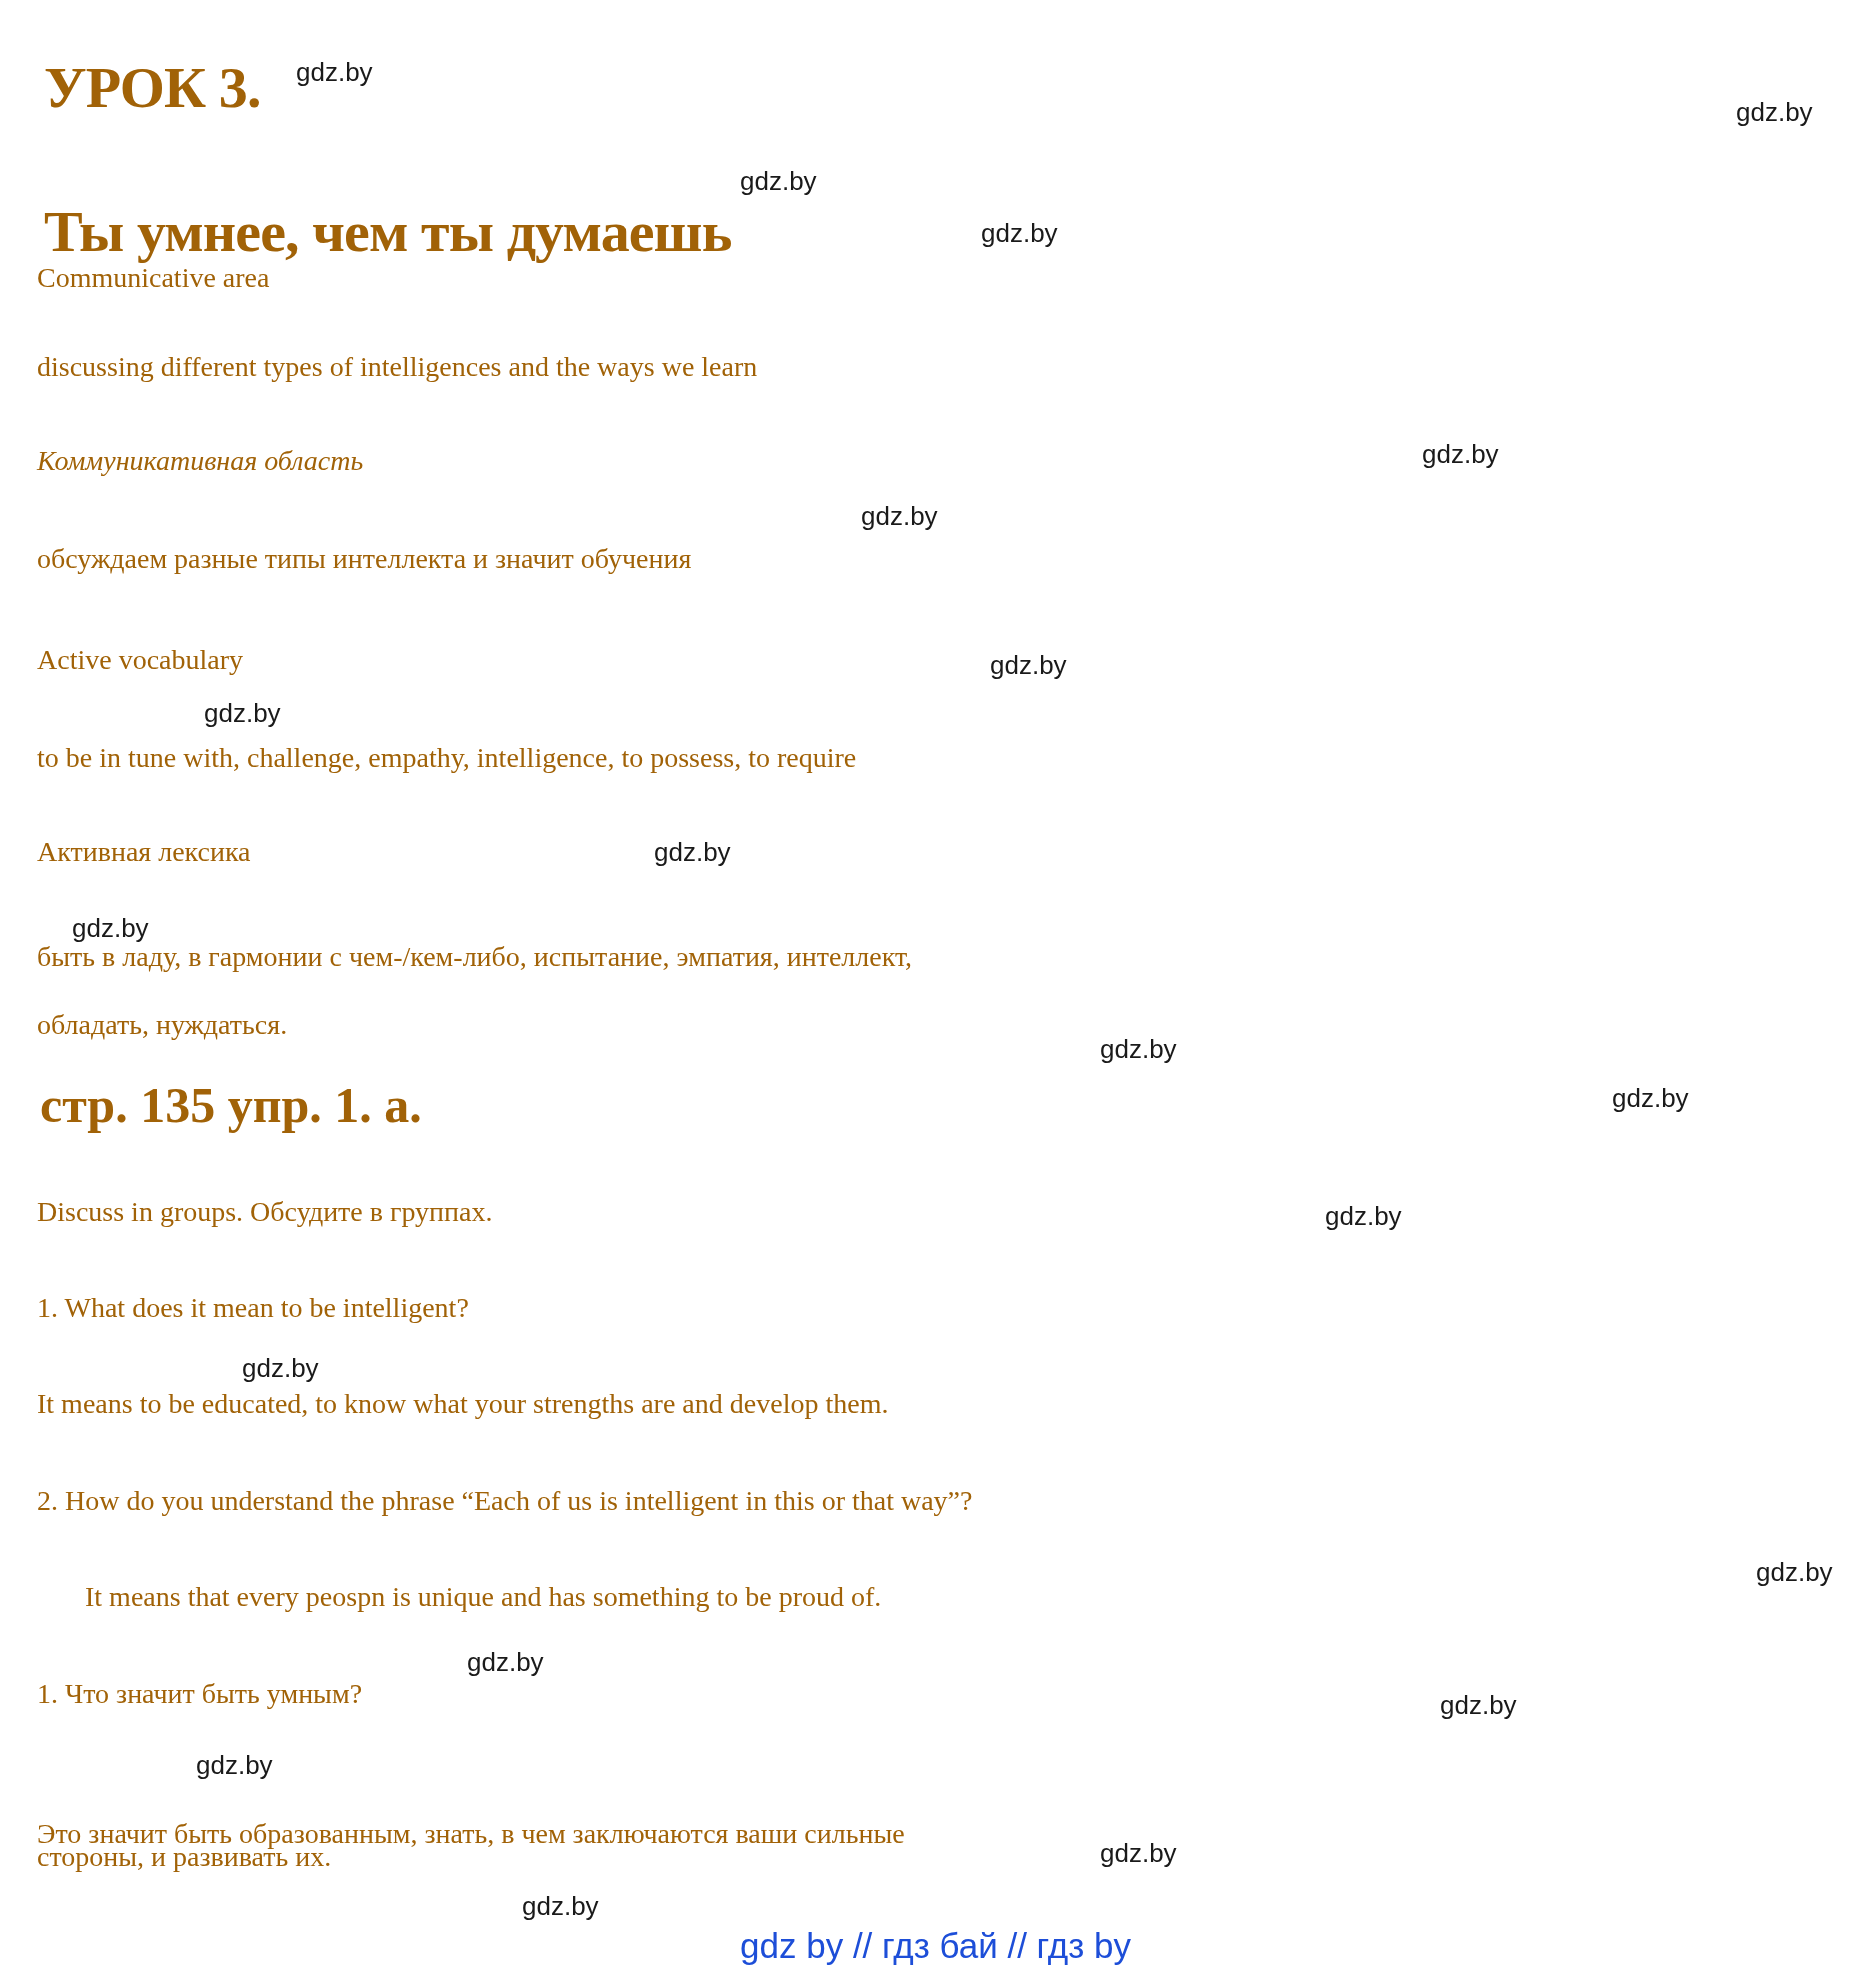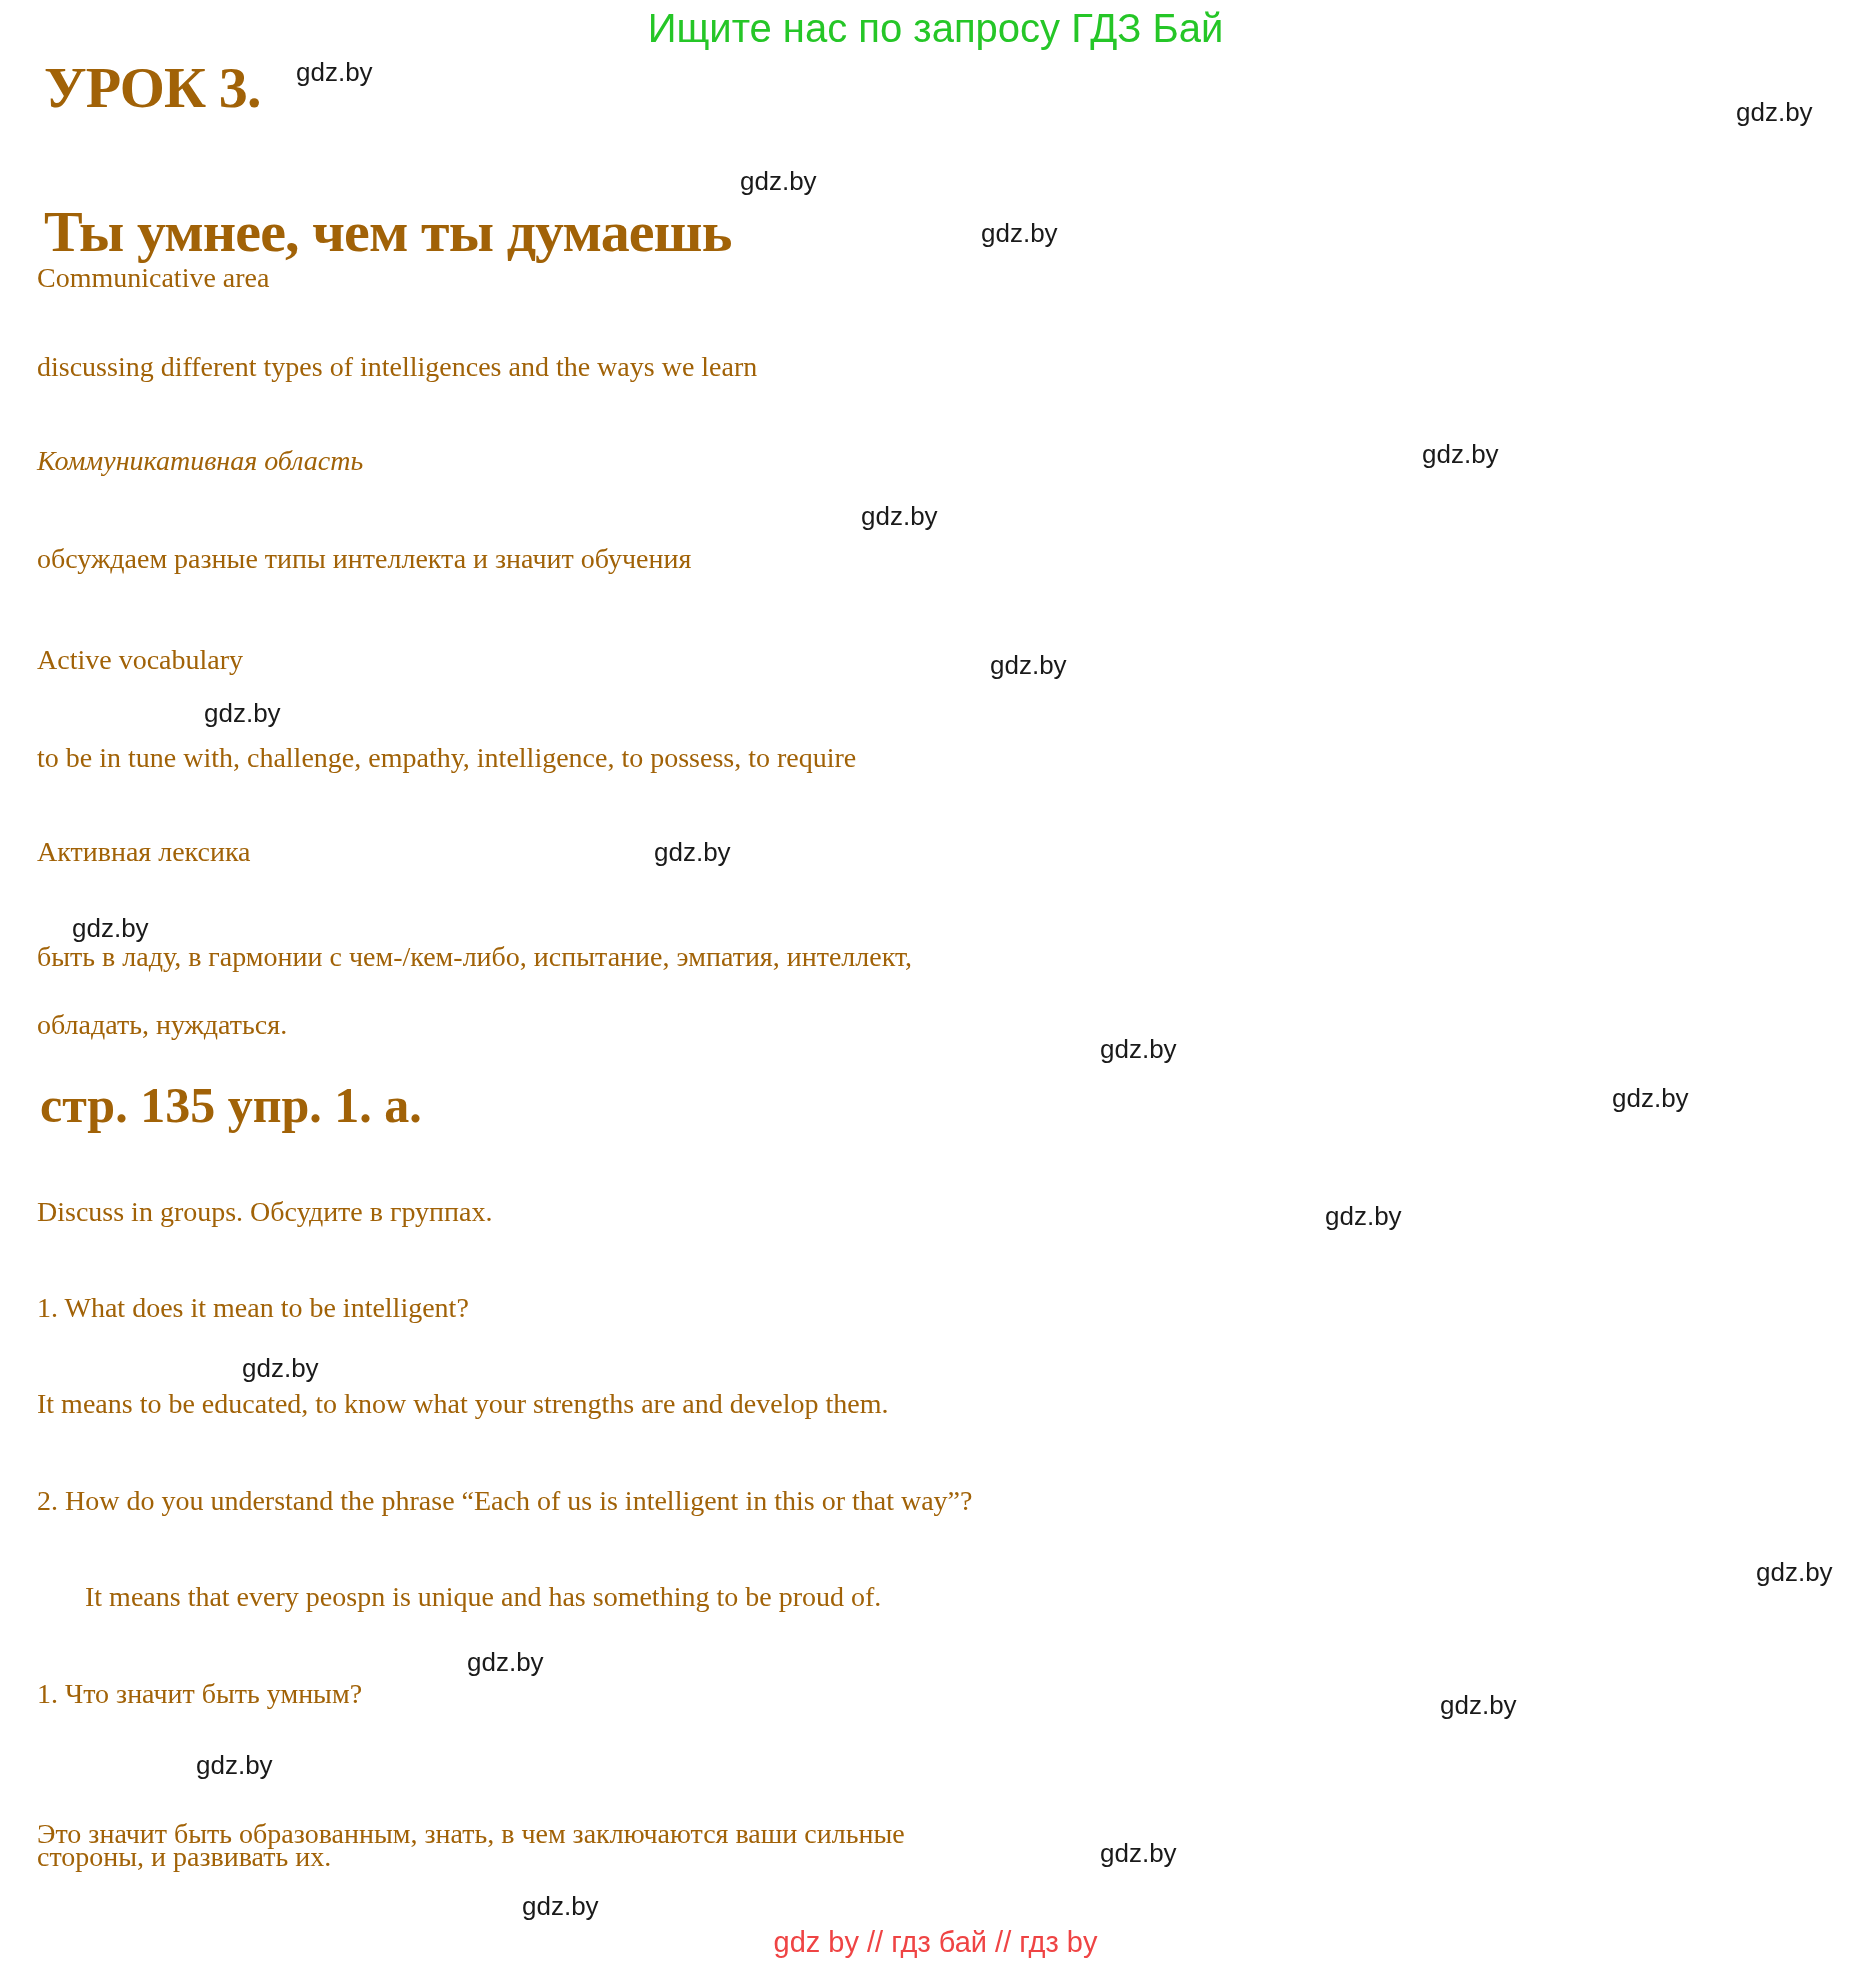--- a/index.html
+++ b/index.html
@@ -60,21 +60,20 @@
     right: 0;
     text-align: center;
     font-family: "Liberation Sans", sans-serif;
     white-space: nowrap;
   }
 </style>
 </head>
 <body>
 
 <div class="page" style="width: 1871px; height: 1972px; background: rgb(255, 255, 255);">
-  <div class="promo-header" style="top: 5.5px; color: rgb(37, 198, 39); font-size: 40px;">Ищите нас по запросу ГДЗ Бай</div>
 
   <div id="lines-container">
       <div class="text-line style-heading" style="left: 44px; top: 59px;">УРОК 3.</div>
       <div class="text-line style-heading" style="left: 44px; top: 163px; margin-top: 40px;">Ты умнее, чем ты думаешь</div>
       <div class="text-line style-body" style="left: 37px; top: 264px;">Communicative area</div>
       <div class="text-line style-body" style="left: 37px; top: 353px;">discussing different types of intelligences and the ways we learn</div>
       <div class="text-line style-body" style="left: 37px; top: 447px; font-style: italic;">Коммуникативная область</div>
       <div class="text-line style-body" style="left: 37px; top: 545px;">обсуждаем разные типы интеллекта и значит обучения</div>
       <div class="text-line style-body" style="left: 37px; top: 646px;">Active vocabulary</div>
       <div class="text-line style-body" style="left: 37px; top: 744px;">to be in tune with, challenge, empathy, intelligence, to possess, to require</div>
@@ -108,15 +107,15 @@
       <div class="watermark" style="left: 1325px; top: 1203px; color: rgb(26, 26, 26); font-size: 26px;">gdz.by</div>
       <div class="watermark" style="left: 242px; top: 1355px; color: rgb(26, 26, 26); font-size: 26px;">gdz.by</div>
       <div class="watermark" style="left: 1756px; top: 1559px; color: rgb(26, 26, 26); font-size: 26px;">gdz.by</div>
       <div class="watermark" style="left: 467px; top: 1649px; color: rgb(26, 26, 26); font-size: 26px;">gdz.by</div>
       <div class="watermark" style="left: 1440px; top: 1692px; color: rgb(26, 26, 26); font-size: 26px;">gdz.by</div>
       <div class="watermark" style="left: 196px; top: 1752px; color: rgb(26, 26, 26); font-size: 26px;">gdz.by</div>
       <div class="watermark" style="left: 1100px; top: 1840px; color: rgb(26, 26, 26); font-size: 26px;">gdz.by</div>
       <div class="watermark" style="left: 522px; top: 1893px; color: rgb(26, 26, 26); font-size: 26px;">gdz.by</div>
     </div>
 
-  <div class="footer-line" style="top: 1926px; color: #ef4444; font-size: 29px;">gdz by  //  гдз бай  //  гдз by</div>
+  <div class="footer-line" style="top: 1926px; color: #1d4ed8; font-size: 35px;">gdz by  //  гдз бай  //  гдз by</div>
 </div>
 
 
 </body></html>

